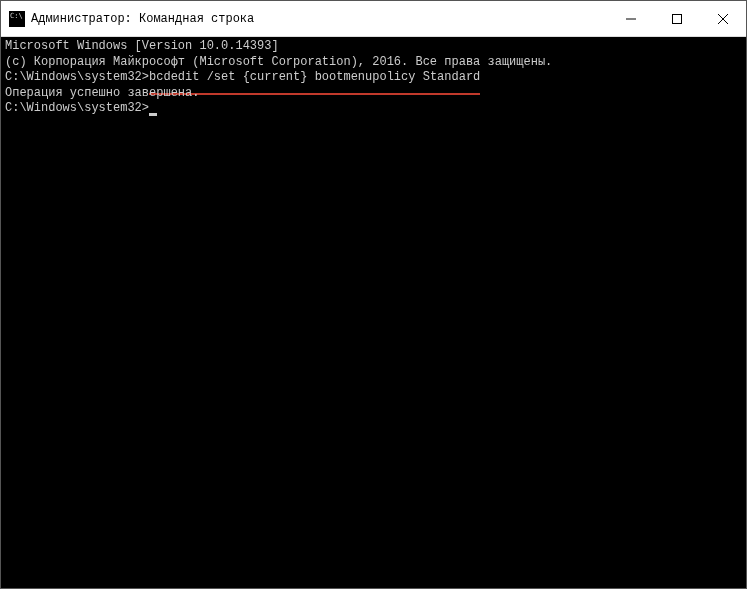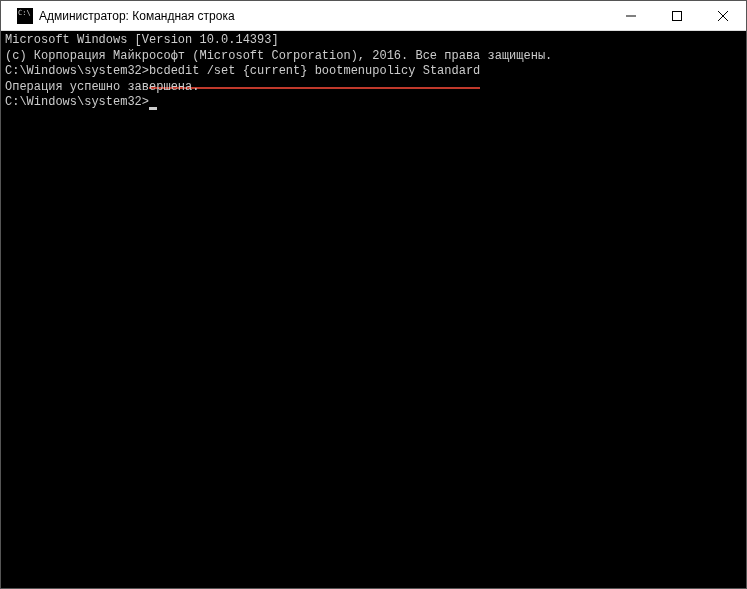--- a/index.html
+++ b/index.html
@@ -16,26 +16,27 @@
     }
     .window {
       width: 747px;
       height: 589px;
       background: #fff;
       border: 1px solid #555;
       display: flex;
       flex-direction: column;
     }
     .titlebar {
-      height: 30px;
+      height: 36px;
       background: #fff;
       display: flex;
       align-items: center;
-      padding-left: 16px;
+      padding-left: 8px;
       border-bottom: 1px solid #ddd;
+      font-family: Liberation Mono, monospace;
     }
     .titlebar-icon {
       width: 16px;
       height: 16px;
       background: #000;
       margin-right: 6px;
       display: flex;
       align-items: center;
       justify-content: center;
       position: relative;

